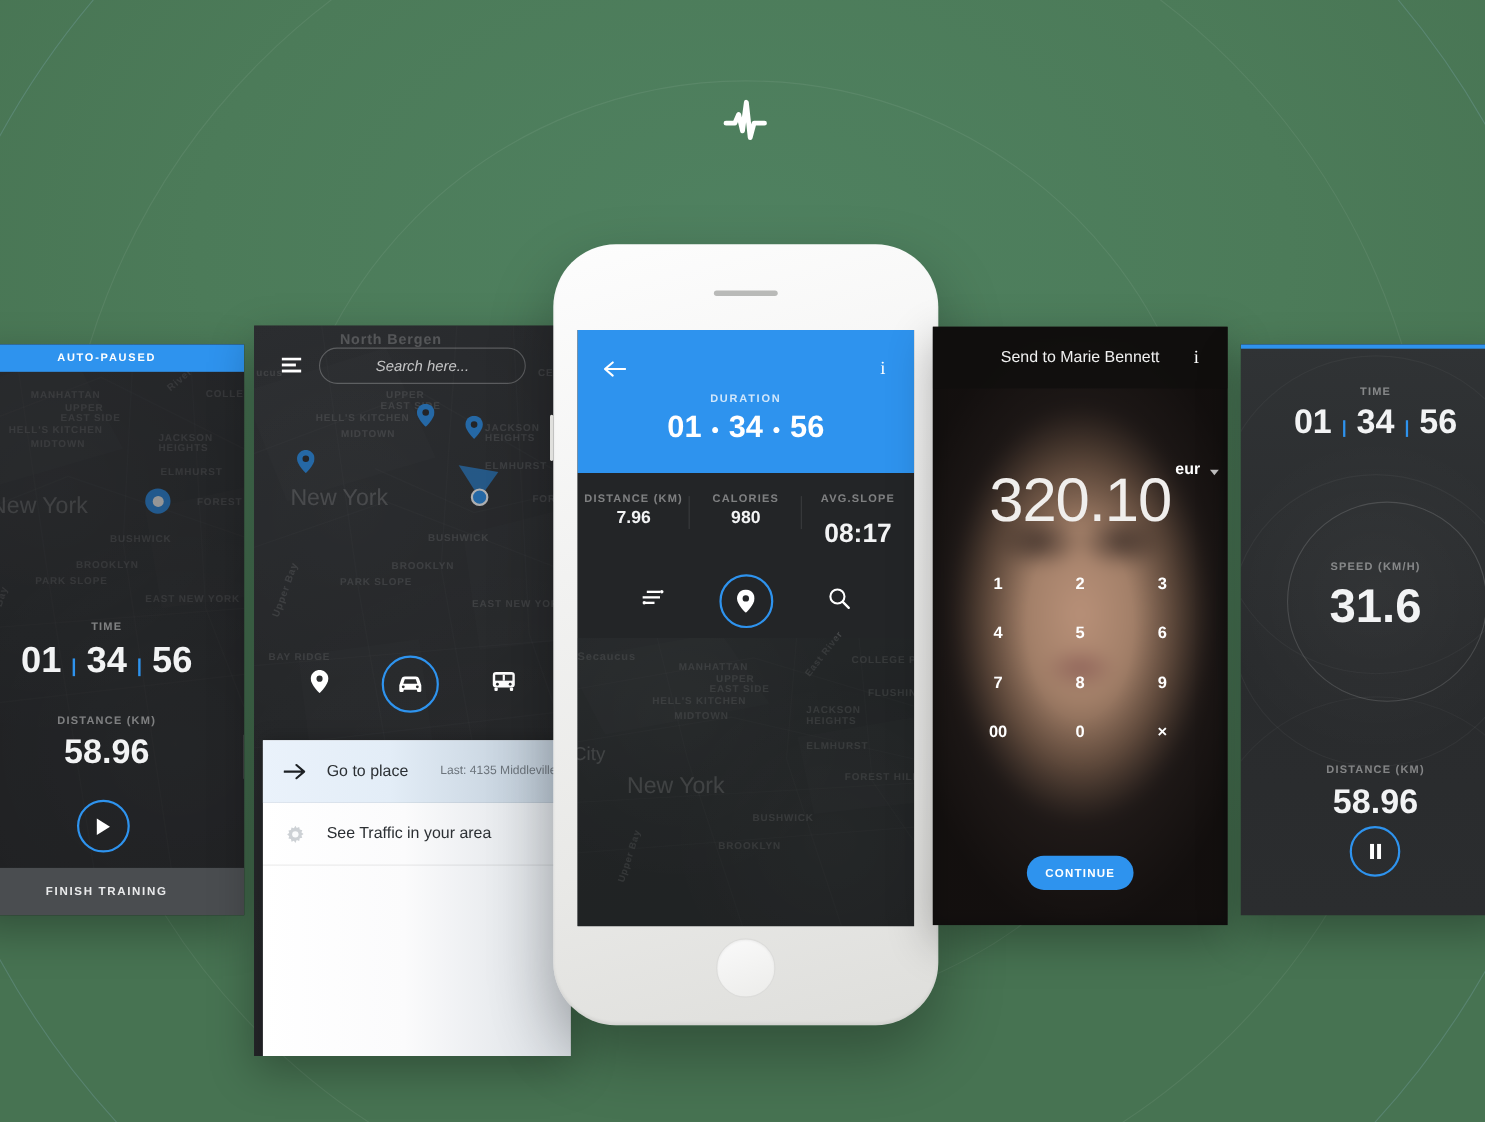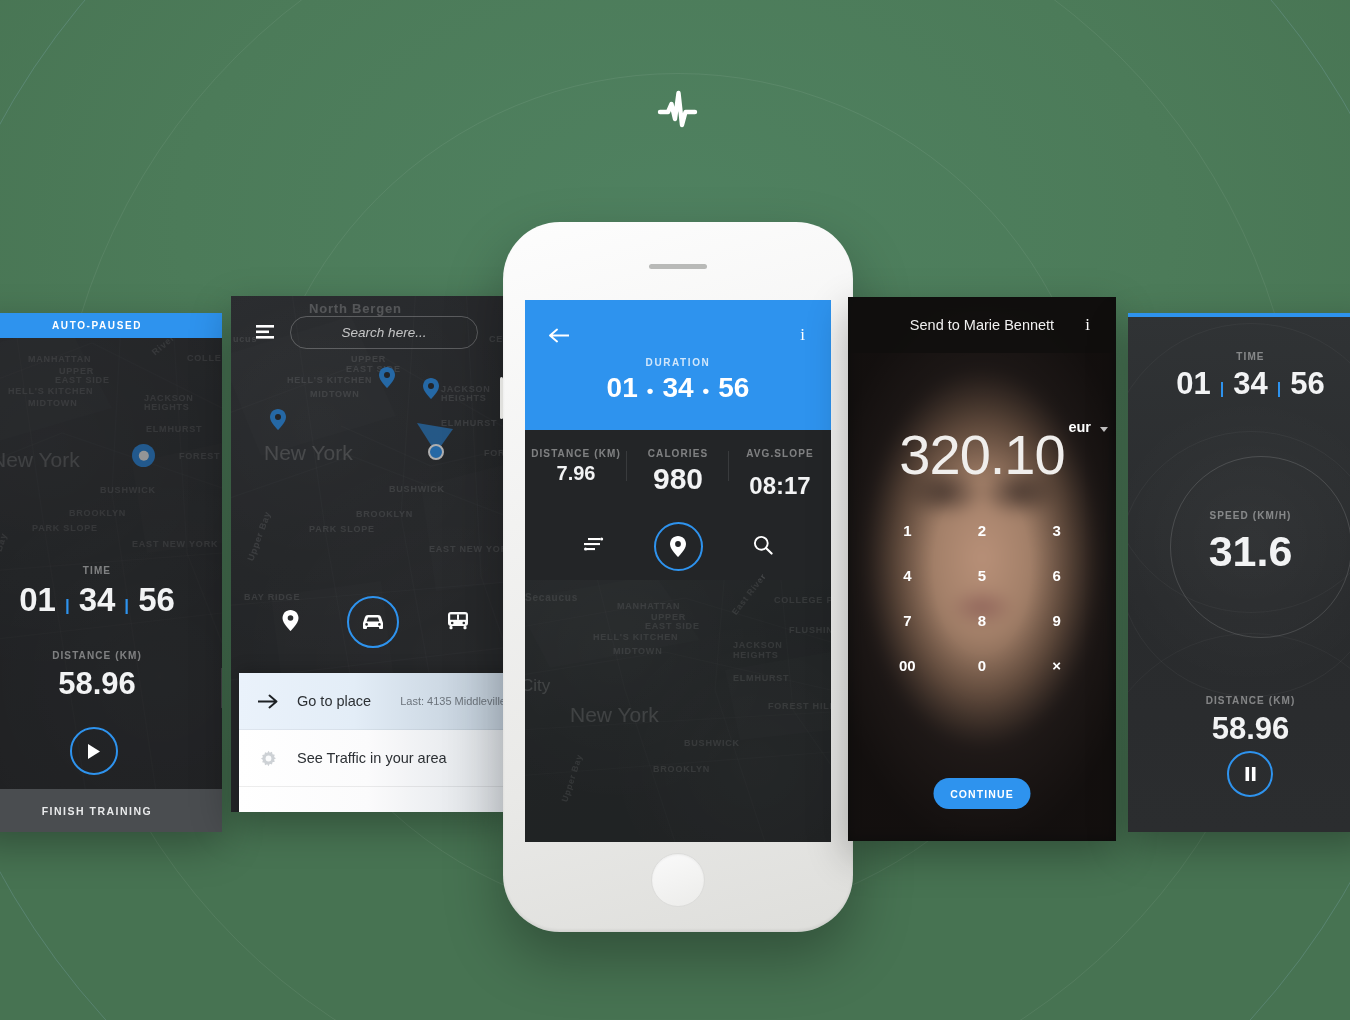--- a/index.html
+++ b/index.html
@@ -57,21 +57,21 @@
   .timerow { display:flex; align-items:baseline; justify-content:center; gap:9px; }
   .tsep { color:#2E93EE; font-weight:700; }
   .circbtn { border-radius:50%; border:2px solid #2E93EE; display:flex; align-items:center; justify-content:center; }
   #s1 .finishbar {
     position:absolute; left:0; right:0; bottom:0; height:43px; background:#4a4d50;
     display:flex; align-items:center; justify-content:center;
     color:#e9eaeb; font-size:10.5px; font-weight:700; letter-spacing:1.5px;
   }
 
   
-  #s2 { left:231px; top:296px; width:288px; height:516px; }
+  #s2 { left:231px; top:296px; width:288px; height:664px; }
   #s2 .dimmer { position:absolute; inset:0; background:rgba(20,21,23,0.34); }
   #s2 .searchpill {
     position:absolute; left:59px; top:20px; width:188px; height:33px; border-radius:17px;
     border:1px solid rgba(255,255,255,0.24);
     display:flex; align-items:center; justify-content:center;
     color:rgba(255,255,255,0.72); font-size:13.5px; font-style:italic;
   }
   #s2 .hamb { position:absolute; left:25px; top:29px; width:18px; height:14px; }
   .pin { position:absolute; }
   #s2 .modebar { position:absolute; left:0; right:0; top:296px; height:60px; display:flex; align-items:center; justify-content:center; gap:48px; }
@@ -372,26 +372,26 @@
       <span style="color:#fff; font-weight:700; font-size:19px;">•</span>
       <span style="color:#fff; font-weight:700; font-size:28px;">34</span>
       <span style="color:#fff; font-weight:700; font-size:19px;">•</span>
       <span style="color:#fff; font-weight:700; font-size:28px;">56</span>
     </div>
 
     <div class="statsblock">
       <div class="statcols">
         <div class="statcol">
           <div class="stat-label">DISTANCE (KM)</div>
-          <div class="stat-value" style="font-size:20px; margin-top:3px;">7.96</div>
+          <div class="stat-value" style="font-size:16px; margin-top:3px;">7.96</div>
           <div class="divider"></div>
         </div>
         <div class="statcol">
           <div class="stat-label">CALORIES</div>
-          <div class="stat-value" style="font-size:30px; margin-top:3px;">980</div>
+          <div class="stat-value" style="font-size:16px; margin-top:3px;">980</div>
           <div class="divider"></div>
         </div>
         <div class="statcol">
           <div class="stat-label">AVG.SLOPE</div>
           <div class="stat-value" style="font-size:24px; margin-top:13px;">08:17</div>
         </div>
       </div>
       <div class="iconrow">
         <div>
           <svg width="20" height="16" viewBox="0 0 20 16">

